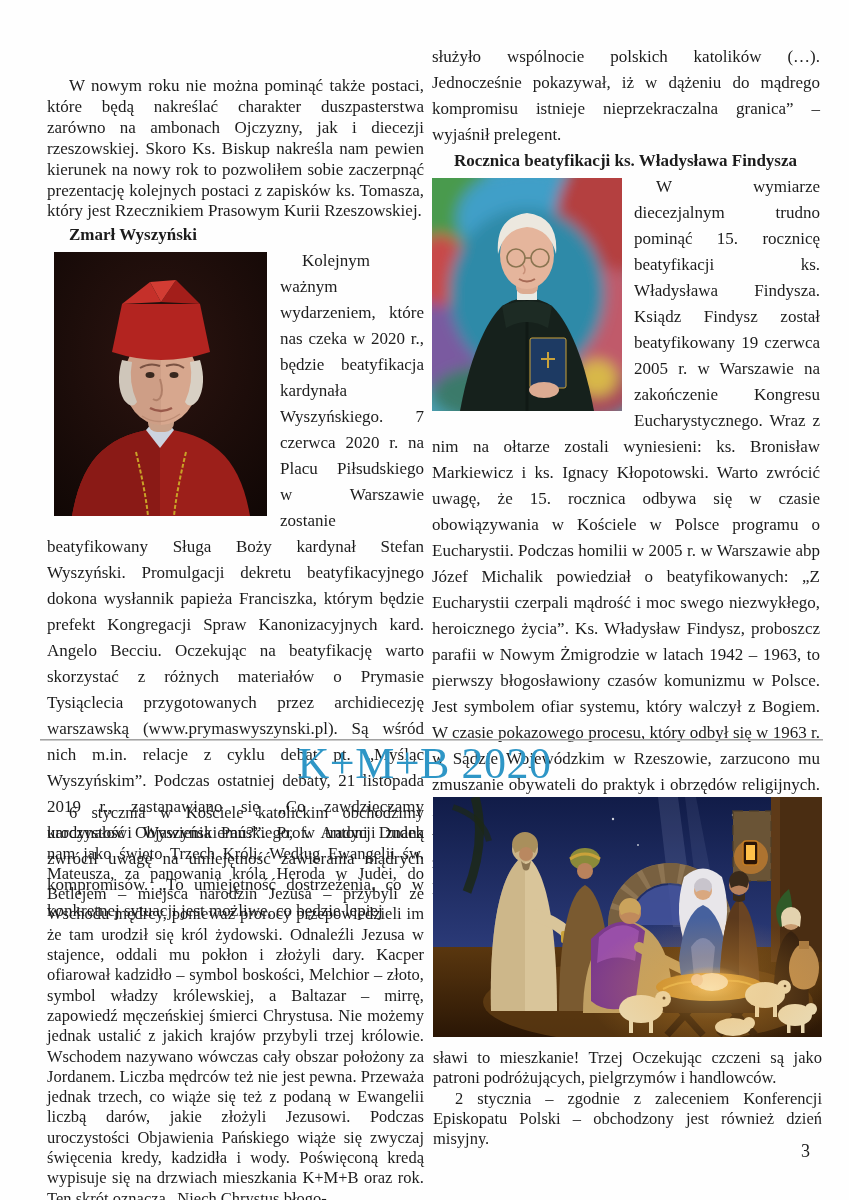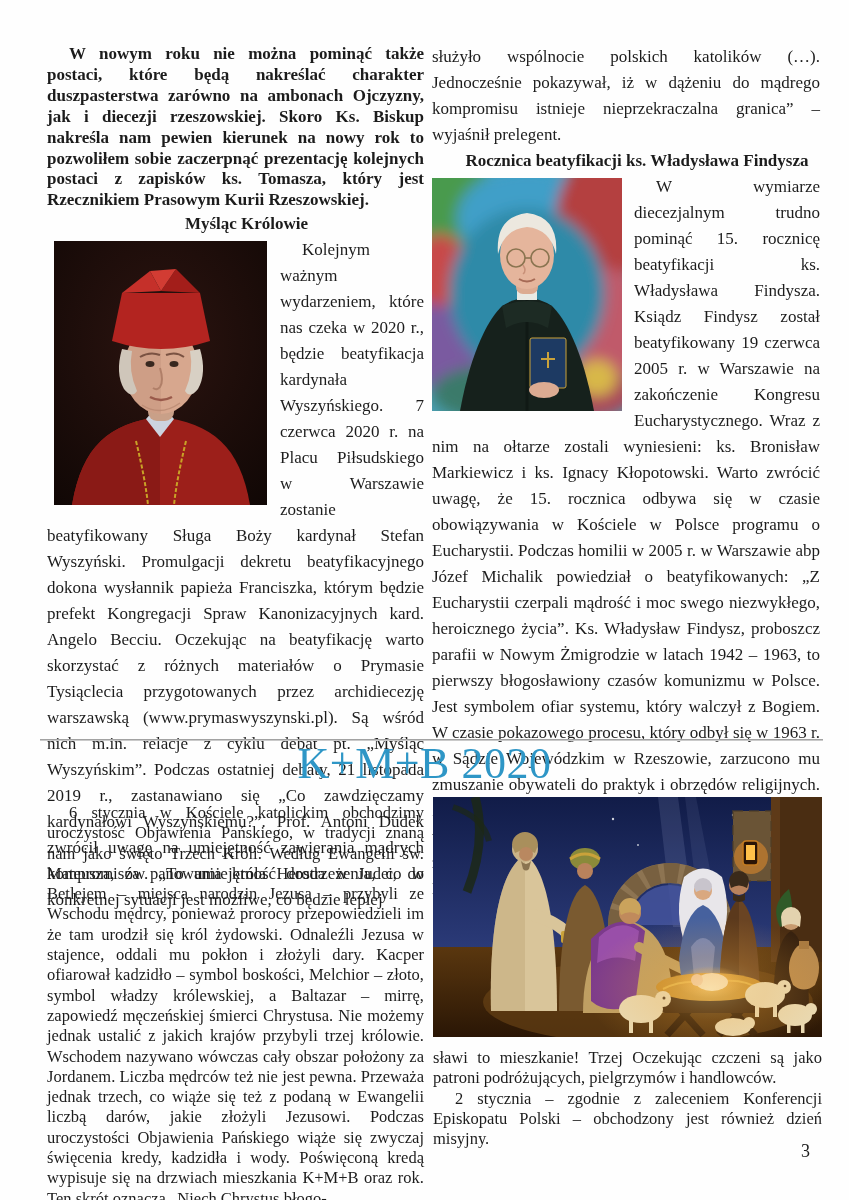--- a/index.html
+++ b/index.html
@@ -11,25 +11,25 @@
     overflow:hidden;
   }
   .page{position:relative;width:849px;height:1200px;background:#fefefe;}
 
   
   .col-top-left{position:absolute;left:47px;top:44px;width:377px;}
   .col-top-right{position:absolute;left:432px;top:44px;width:388px;}
   .col-bottom-left{position:absolute;left:47px;top:803px;width:377px;}
   .col-bottom-right{position:absolute;left:433px;top:797px;width:389px;}
 
-  p{margin:0;text-align:center;}
+  p{margin:0;}
   .body-text{font-size:17px;line-height:26px;text-align:justify;}
   .body-small{font-size:16.5px;line-height:20.3px;text-align:justify;}
   .indent{text-indent:22px;}
-  .intro{font-weight:bold;font-size:17px;line-height:20.9px;text-align:justify;text-indent:22px;}
+  .intro{font-weight:normal;font-size:17px;line-height:20.9px;text-align:justify;text-indent:22px;margin-top:32px;}
   .subhead{font-weight:bold;font-size:17px;line-height:21px;text-indent:22px;margin:2px 0 3px 0;}
   .flow::after{content:"";display:block;clear:both;}
 
   figure{margin:0;padding:0;}
   .img-cardinal{float:left;width:213px;height:264px;margin:4px 13px 3px 7px;}
   .img-findysz{float:left;width:190px;height:233px;margin:4px 12px 3px 0;}
   .img-nativity{width:389px;height:240px;margin:0 0 11px 0;}
   figure svg{display:block;width:100%;height:100%;}
 
   .signature{margin-top:12px;text-align:right;font-style:italic;font-size:17.5px;line-height:33px;}
@@ -46,21 +46,21 @@
   .page-number{position:absolute;left:760px;top:1141px;width:50px;
     text-align:right;font-size:18px;}
 </style>
 </head>
 <body>
 
 <div class="page">
 
   <section class="col-top-left">
     <p class="intro">W nowym roku nie można pominąć także postaci, które będą nakreślać charakter duszpasterstwa zarówno na ambonach Ojczyzny, jak i diecezji rzeszowskiej. Skoro Ks. Biskup nakreśla nam pewien kierunek na nowy rok to pozwoliłem sobie zaczerpnąć prezentację kolejnych postaci z zapisków ks. Tomasza, który jest Rzecznikiem Prasowym Kurii Rzeszowskiej.</p>
-    <p class="subhead">Myśląc Królowie</p>
+    <p class="subhead">Zmarł Wyszyński</p>
     <div class="flow">
       <figure class="img-cardinal" aria-label="portret kardynała Stefana Wyszyńskiego w czerwonym birecie">
         <svg viewBox="0 0 213 264" preserveAspectRatio="none">
           <defs>
             <radialGradient id="cbg" cx="50%" cy="38%" r="80%">
               <stop offset="0%" stop-color="#2c1410"></stop>
                 <stop offset="100%" stop-color="#100705"></stop>
             </radialGradient>
           </defs>
           <rect width="213" height="264" fill="url(#cbg)"></rect>

